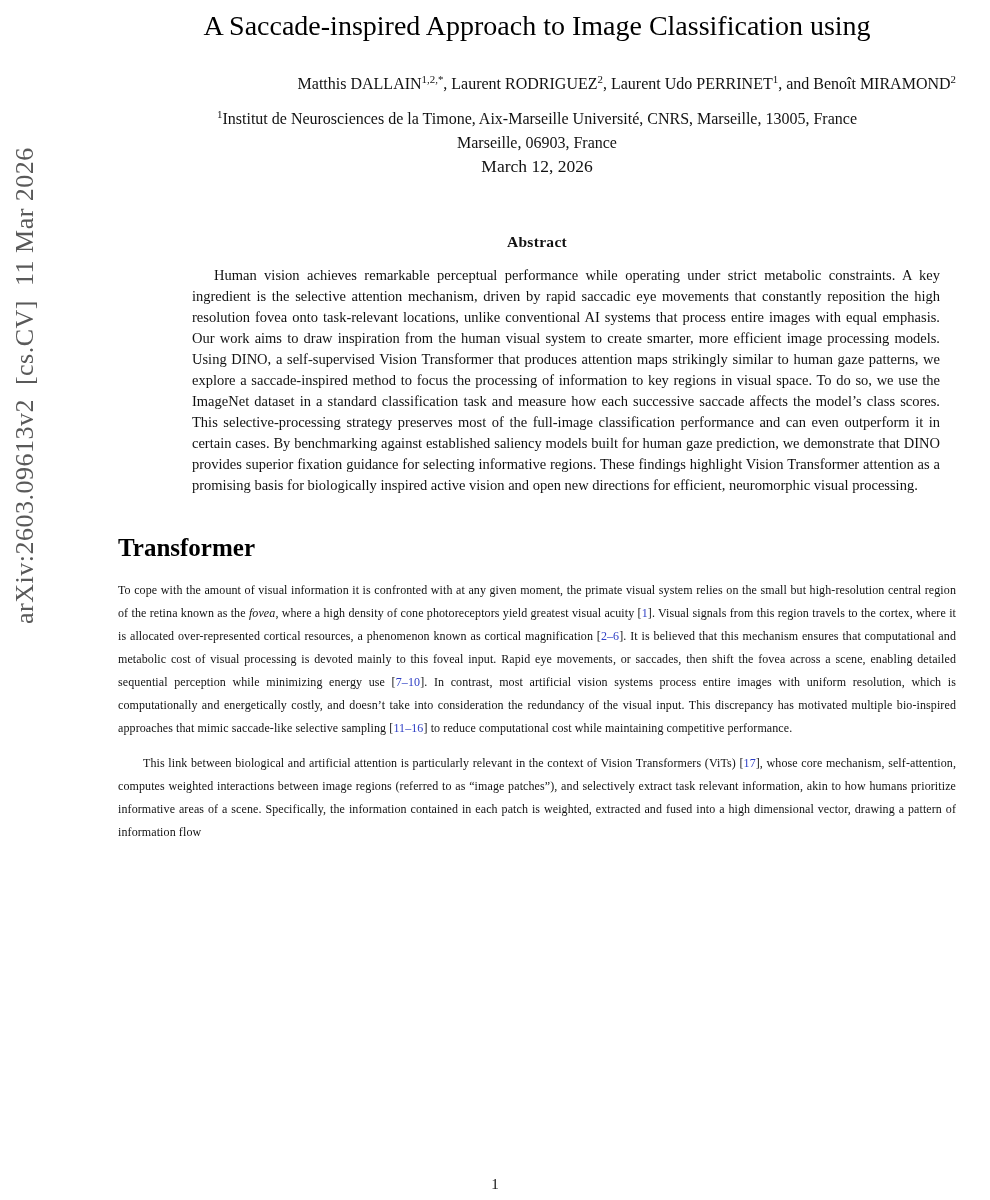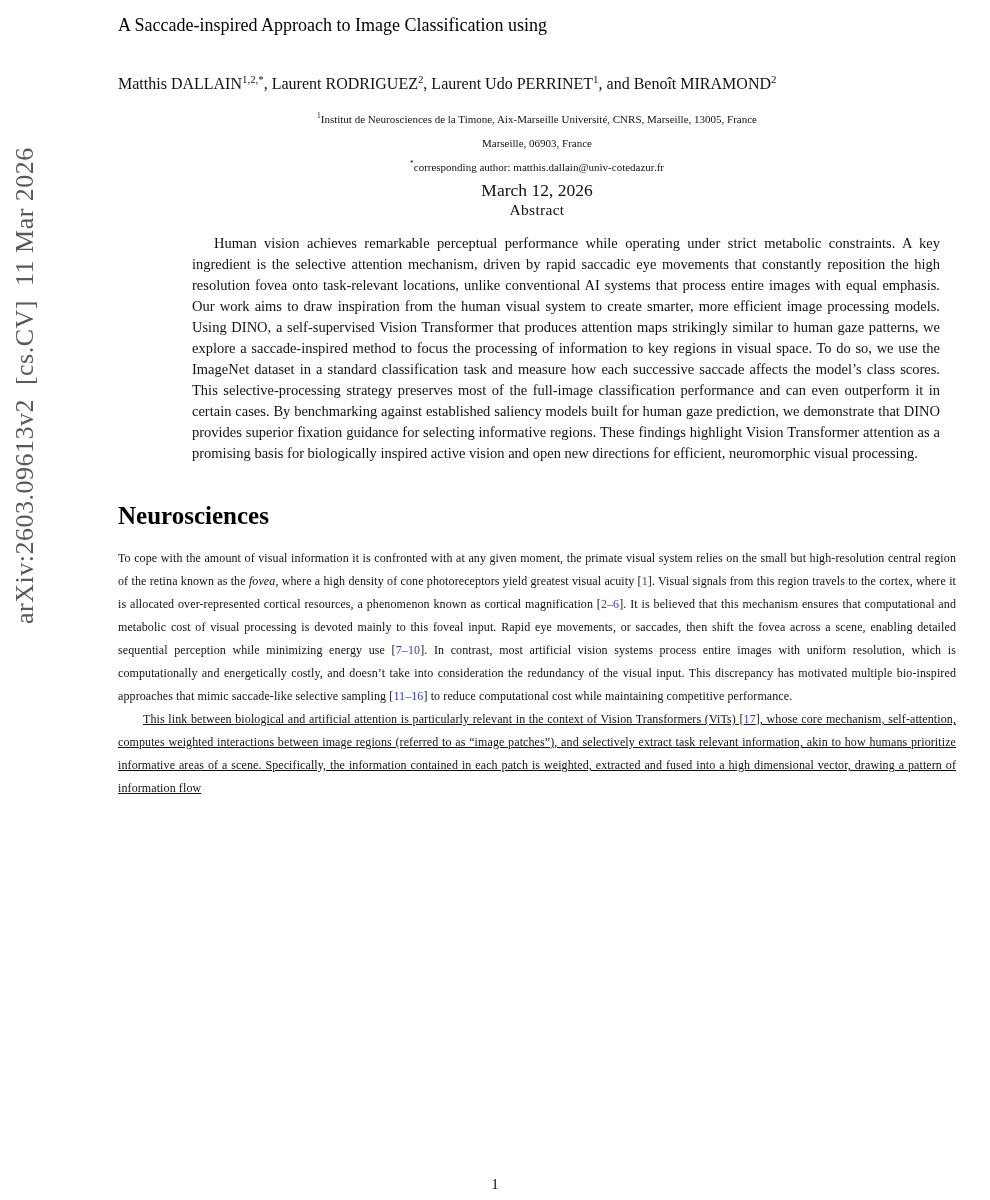--- a/index.html
+++ b/index.html
@@ -30,49 +30,51 @@
 
   .content {
     position: absolute;
     left: 118px;
     top: 0;
     width: 838px;
   }
 
   .paper-title {
     margin-top: 5px;
-    font-size: 18px;
+    text-align: center;
+    font-size: 28px;
     line-height: 41px;
     color: #000000;
   }
 
   .authors {
     margin-top: 27px;
-    text-align: left;
+    text-align: right;
     font-size: 16px;
     line-height: 22px;
   }
 
   .affils {
     margin-top: 12px;
     text-align: center;
-    font-size: 11px;
+    font-size: 16px;
     line-height: 24px;
   }
 
   .date {
     text-align: center;
     font-size: 17.5px;
     line-height: 22px;
   }
 
   .abstract-heading {
+    margin-top: 56px;
     text-align: center;
     font-size: 15.5px;
-    font-weight: normal;
+    font-weight: bold;
     letter-spacing: 0.3px;
   }
 
   .abstract-body {
     margin-top: 14px;
     margin-left: 74px;
     margin-right: 16px;
     font-size: 14.5px;
     line-height: 21px;
     text-align: justify;
@@ -87,23 +89,22 @@
   }
 
   .body-para {
     margin-top: 17px;
     font-size: 12px;
     line-height: 23px;
     text-align: justify;
     letter-spacing: 0.1px;
   }
   .body-para.indent {
-    margin-top: 0;
+    margin-top: 12px;
     text-indent: 25px;
-    text-decoration: underline;
   }
 
   sup { font-size: 68%; line-height: 0; }
   .it { font-style: italic; }
   .cite { color: var(--cite-color, #2b3cc4); }
   .email { color: inherit; }
 
   .page-number {
     position: absolute;
     left: 0;
@@ -124,30 +125,29 @@
 
     <div class="paper-title">
       <div>A Saccade-inspired Approach to Image Classification using</div>
     </div>
 
     <div class="authors">Matthis DALLAIN<sup>1,2,*</sup>, Laurent RODRIGUEZ<sup>2</sup>, Laurent Udo PERRINET<sup>1</sup>, and Benoît MIRAMOND<sup>2</sup></div>
 
     <div class="affils">
       <div><sup>1</sup>Institut de Neurosciences de la Timone, Aix-Marseille Université, CNRS, Marseille, 13005, France</div>
       <div>Marseille, 06903, France</div>
-      <div><sup>*</sup>corresponding author: <span class="email">matthis.dallain@univ-cotedazur.fr</span></div>
     </div>
 
     <div class="date">March 12, 2026</div>
 
     <div class="abstract-heading">Abstract</div>
 
     <div class="abstract-body">Human vision achieves remarkable perceptual performance while operating under strict metabolic constraints. A key ingredient is the selective attention mechanism, driven by rapid saccadic eye movements that constantly reposition the high resolution fovea onto task-relevant locations, unlike conventional AI systems that process entire images with equal emphasis. Our work aims to draw inspiration from the human visual system to create smarter, more efficient image processing models. Using DINO, a self-supervised Vision Transformer that produces attention maps strikingly similar to human gaze patterns, we explore a saccade-inspired method to focus the processing of information to key regions in visual space. To do so, we use the ImageNet dataset in a standard classification task and measure how each successive saccade affects the model’s class scores. This selective-processing strategy preserves most of the full-image classification performance and can even outperform it in certain cases. By benchmarking against established saliency models built for human gaze prediction, we demonstrate that DINO provides superior fixation guidance for selecting informative regions. These findings highlight Vision Transformer attention as a promising basis for biologically inspired active vision and open new directions for efficient, neuromorphic visual processing.</div>
 
-    <h1 class="section-heading">Neurosciences</h1>
+    <h1 class="section-heading">Transformer</h1>
 
     <p class="body-para">To cope with the amount of visual information it is confronted with at any given moment, the primate visual system relies on the small but high-resolution central region of the retina known as the <span class="it">fovea</span>, where a high density of cone photoreceptors yield greatest visual acuity [<span class="cite">1</span>]. Visual signals from this region travels to the cortex, where it is allocated over-represented cortical resources, a phenomenon known as cortical magnification [<span class="cite">2–6</span>]. It is believed that this mechanism ensures that computational and metabolic cost of visual processing is devoted mainly to this foveal input. Rapid eye movements, or saccades, then shift the fovea across a scene, enabling detailed sequential perception while minimizing energy use [<span class="cite">7–10</span>]. In contrast, most artificial vision systems process entire images with uniform resolution, which is computationally and energetically costly, and doesn’t take into consideration the redundancy of the visual input. This discrepancy has motivated multiple bio-inspired approaches that mimic saccade-like selective sampling [<span class="cite">11–16</span>] to reduce computational cost while maintaining competitive performance.</p>
 
     <p class="body-para indent">This link between biological and artificial attention is particularly relevant in the context of Vision Transformers (ViTs) [<span class="cite">17</span>], whose core mechanism, self-attention, computes weighted interactions between image regions (referred to as “image patches”), and selectively extract task relevant information, akin to how humans prioritize informative areas of a scene. Specifically, the information contained in each patch is weighted, extracted and fused into a high dimensional vector, drawing a pattern of information flow</p>
 
   </div>
 
   <div class="page-number">1</div>
 
 </div>

